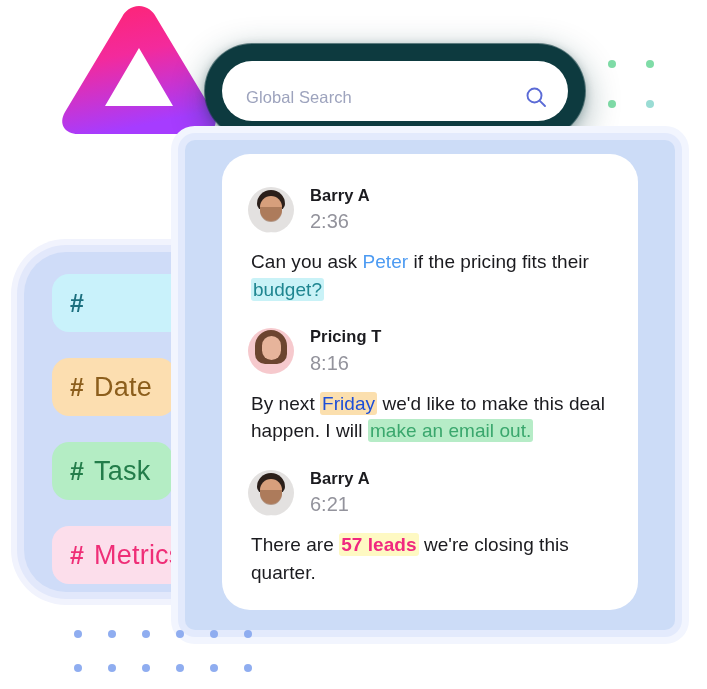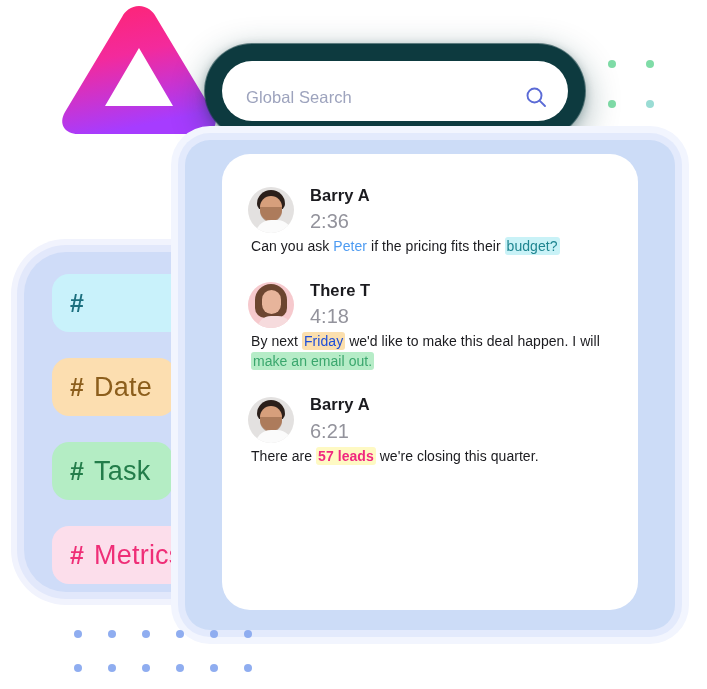--- a/index.html
+++ b/index.html
@@ -114,21 +114,21 @@
   #chip-3 { left: 28px; top: 274px; width: 155px; }
 
   #chip-dots { position:absolute; left: 180px; top: 100px; }
   #chip-dots .dot { position:absolute; width:7px; height:7px; border-radius:50%; }
 
   
   #chat-frame {
     position: absolute;
     left: 185px; top: 140px;
     width: 490px; height: 490px;
-    border-radius: 25px;
+    border-radius: 10px;
     background: #ccdcf7;
     box-shadow: 0 0 0 7px #e3eafc, 0 0 0 14px #f2f5fe;
   }
   #chat-card {
     position: absolute;
     left: 37px; top: 14px;
     width: 416px; height: 456px;
     background: #ffffff;
     border-radius: 28px;
     box-sizing: border-box;
@@ -154,23 +154,23 @@
     line-height: 1.35;
     letter-spacing: .1px;
   }
   .time {
     font-size: 20px;
     color: #93939c;
     line-height: 1.45;
     margin-top: 1px;
   }
   .body {
-    margin-top: 0;
+    margin-top: 12px;
     margin-left: 3px;
-    font-size: 14px;
+    font-size: 19px;
     line-height: 1.45;
     color: #1b1b1f;
     letter-spacing: .05px;
   }
   .mention { color: #4d9bf2; }
   .hl { border-radius: 3px; padding: 1px 2px; }
   .hl-cyan  { background: #c9f2f7; color: #1e8590; }
   .hl-amber { background: #fbdfae; color: #1d4ed8; }
   .hl-green { background: #b6ecc7; color: #3aa76d; }
   .hl-pink  { background: #fef9c3; color: #f0287f; font-weight: bold; }
@@ -275,22 +275,22 @@
       </div>
 
       <div class="msg">
         <div class="msg-head">
           <div class="avatar av-f">
             <span class="hair"></span>
               <span class="face"></span>
               <span class="body"></span>
           </div>
           <div class="meta">
-            <span class="author">There T</span>
-            <span class="time">4:18</span>
+            <span class="author">Pricing T</span>
+            <span class="time">8:16</span>
           </div>
         </div>
         <div class="body"><span>By next </span><span class="hl hl-amber">Friday</span><span> we'd like to make this deal happen. I will </span><span class="hl hl-green">make an email out.</span></div>
       </div>
 
       <div class="msg">
         <div class="msg-head">
           <div class="avatar av-m">
             <span class="hair"></span>
               <span class="face"></span>

